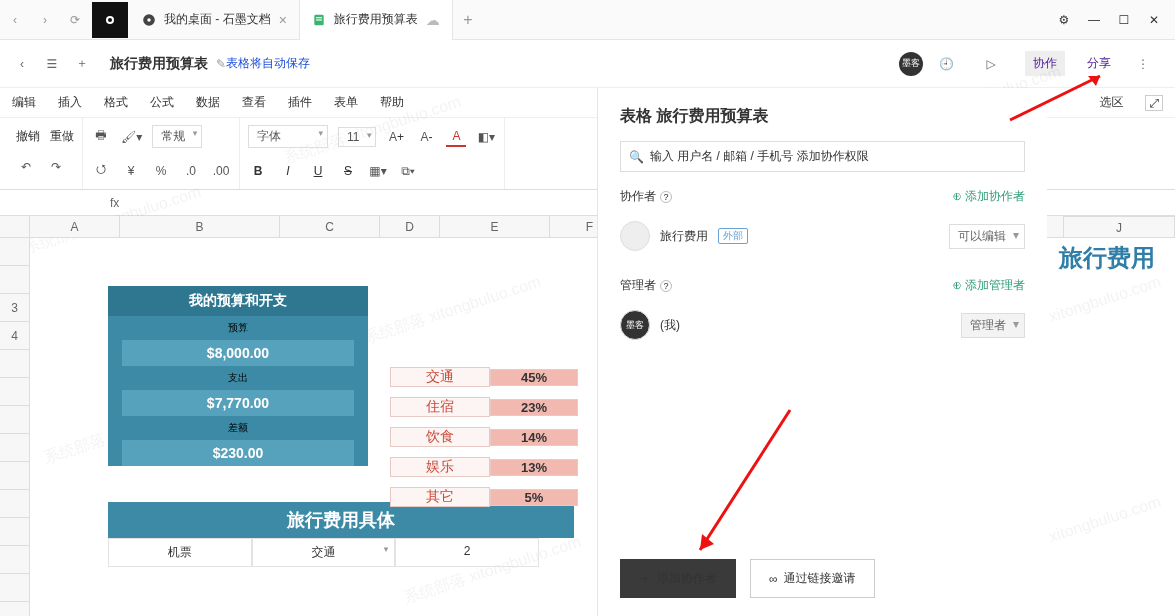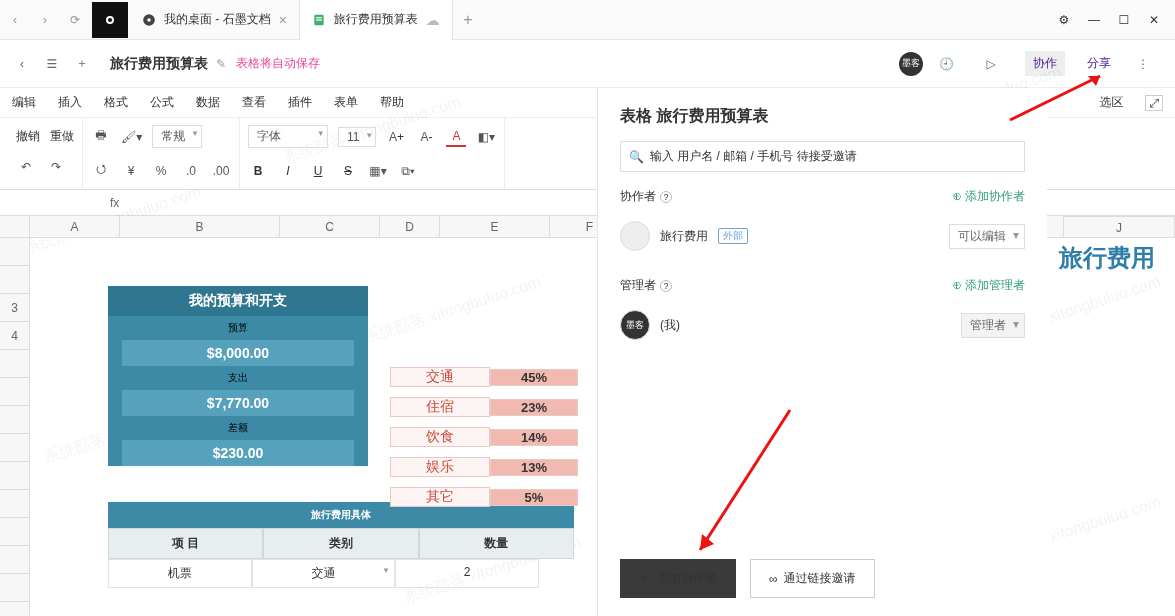--- a/index.html
+++ b/index.html
@@ -13,21 +13,21 @@
 .tab .ticon{width:14px;height:14px}
 .tab .ttl{white-space:nowrap}
 .tab .close{color:#999;font-size:14px}
 .titlebar .add{width:30px;text-align:center;color:#999;font-size:16px}
 .winctrl{margin-left:auto;display:flex;align-items:center;gap:12px;padding-right:12px;color:#666}
 .winctrl span{width:18px;text-align:center}
 .docbar{height:48px;display:flex;align-items:center;padding:0 12px;border-bottom:1px solid #eee}
 .docbar .ib{width:20px;height:20px;display:flex;align-items:center;justify-content:center;color:#666;margin-right:10px;cursor:pointer}
 .docname{font-weight:bold;font-size:14px;margin:0 8px}
 .pen{color:#999}
-.savehint{color:#ec4899;margin-left:10px}
+.savehint{color:#1d4ed8;}
 .docright{margin-left:auto;display:flex;align-items:center;gap:14px}
 .avatar{width:24px;height:24px;border-radius:50%;background:#333;color:#fff;font-size:9px;display:flex;align-items:center;justify-content:center}
 .pillbtn{padding:4px 8px;color:#4c1d95;cursor:pointer}
 .pillbtn.hl{background:#eee}
 .menubar{height:30px;display:flex;align-items:center;padding:0 12px;gap:22px;border-bottom:1px solid #eee;color:#555}
 .menubar span{cursor:pointer}
 .menubar .spacer{flex:1}
 .toolbar{height:72px;border-bottom:1px solid #ddd;display:flex;padding:0 8px}
 .tgroup{display:flex;flex-direction:column;justify-content:center;gap:10px;padding:0 8px;border-right:1px solid #eee}
 .trow{display:flex;align-items:center;gap:10px;height:24px}
@@ -48,21 +48,21 @@
 .content{position:absolute;left:30px;top:22px;right:0}
 .bigtitle{color:#2f7ea8;font-size:24px;font-weight:bold;text-align:right;padding-right:20px;height:40px;line-height:40px}
 .budgetbox{margin:8px 11px 0 78px;width:260px;background:#3d8aa6;color:#fff;text-align:center}
 .budgetbox .hdr{background:#2f7690;font-weight:bold;padding:6px 0;font-size:14px;color:#fff}
 .budgetbox .lab{padding:5px 0;color:#000000;font-size:10px}
 .budgetbox .val{background:#56a1bb;margin:0 14px;padding:5px 0;color:#fff;font-weight:bold;font-size:14px}
 .cats{position:absolute;left:360px;top:76px}
 .cats .catrow{display:flex;height:30px;align-items:center}
 .cats .cn{width:100px;text-align:center;color:#c94b3b;font-size:14px;border:1px solid #e8c9c4;background:#fdf5f3}
 .cats .cp{width:88px;text-align:center;background:#f2b9b0;font-weight:bold;font-size:13px;border:1px solid #e8c9c4}
-.subtitle{margin:36px 0 0 78px;background:#3d8aa6;color:#fff;text-align:center;font-weight:bold;padding:6px 0;width:466px;font-size:10px}
+.subtitle{margin:36px 0 0 78px;background:#3d8aa6;color:#fff;text-align:center;font-weight:bold;padding:6px 0;width:466px;font-size:18px}
 .tblhdr{display:flex;margin-left:78px;width:466px}
 .tblhdr div{flex:1;text-align:center;background:#e8eef0;border:1px solid #cfd8db;padding:6px 0;font-weight:bold}
 .tblrow{display:flex;margin-left:78px;width:431px}
 .tblrow div{flex:1;text-align:center;border:1px solid #e3e3e3;padding:5px 0;position:relative}
 .tblrow .dd:after{content:"▾";position:absolute;right:6px;color:#999;font-size:9px}
 .panel{position:absolute;right:128px;top:88px;bottom:0;width:450px;background:#fff;border-left:1px solid #e5e5e5;padding:18px 22px}
 .panel h2{font-size:16px;font-weight:bold;margin-bottom:14px}
 .panel .search{border:1px solid #ddd;padding:6px 8px;display:flex;align-items:center;gap:6px;color:#aaa;margin-bottom:16px}
 .panel .sect{display:flex;align-items:center;justify-content:space-between;margin:8px 0;color:#888}
 .panel .sect .q{display:inline-block;width:12px;height:12px;border:1px solid #bbb;border-radius:50%;font-size:9px;text-align:center;line-height:11px;margin-left:4px}
@@ -307,42 +307,37 @@
             <div class="cn">娱乐</div>
             <div class="cp">13%</div>
           </div>
         <div class="catrow">
             <div class="cn">其它</div>
             <div class="cp">5%</div>
           </div>
       </div>
     </div>
     <div class="subtitle">旅行费用具体</div>
-    <div class="tblhdr">
-      <div>项 目</div>
-      <div>类别</div>
-      <div>数量</div>
-    </div>
     <div class="tblrow">
       <div>机票</div>
       <div class="dd">交通</div>
       <div>2</div>
     </div>
   </div>
 </div>
 
 <div class="jcol">
   <div class="jh">J</div>
 </div>
 
 <div class="panel">
   <h2>表格 旅行费用预算表</h2>
   <div class="search">
     <span>🔍</span>
-    <span>输入 用户名 / 邮箱 / 手机号 待接受邀请</span>
+    <span>输入 用户名 / 邮箱 / 手机号 添加协作权限</span>
   </div>
   <div class="sect">
     <span><span>协作者</span><span class="q">?</span></span>
     <span class="addlnk">添加协作者</span>
   </div>
   <div class="collab">
     <div class="cav"></div>
     <span>旅行费用</span>
     <span class="badge">外部</span>
     <div class="permsel">可以编辑</div>

